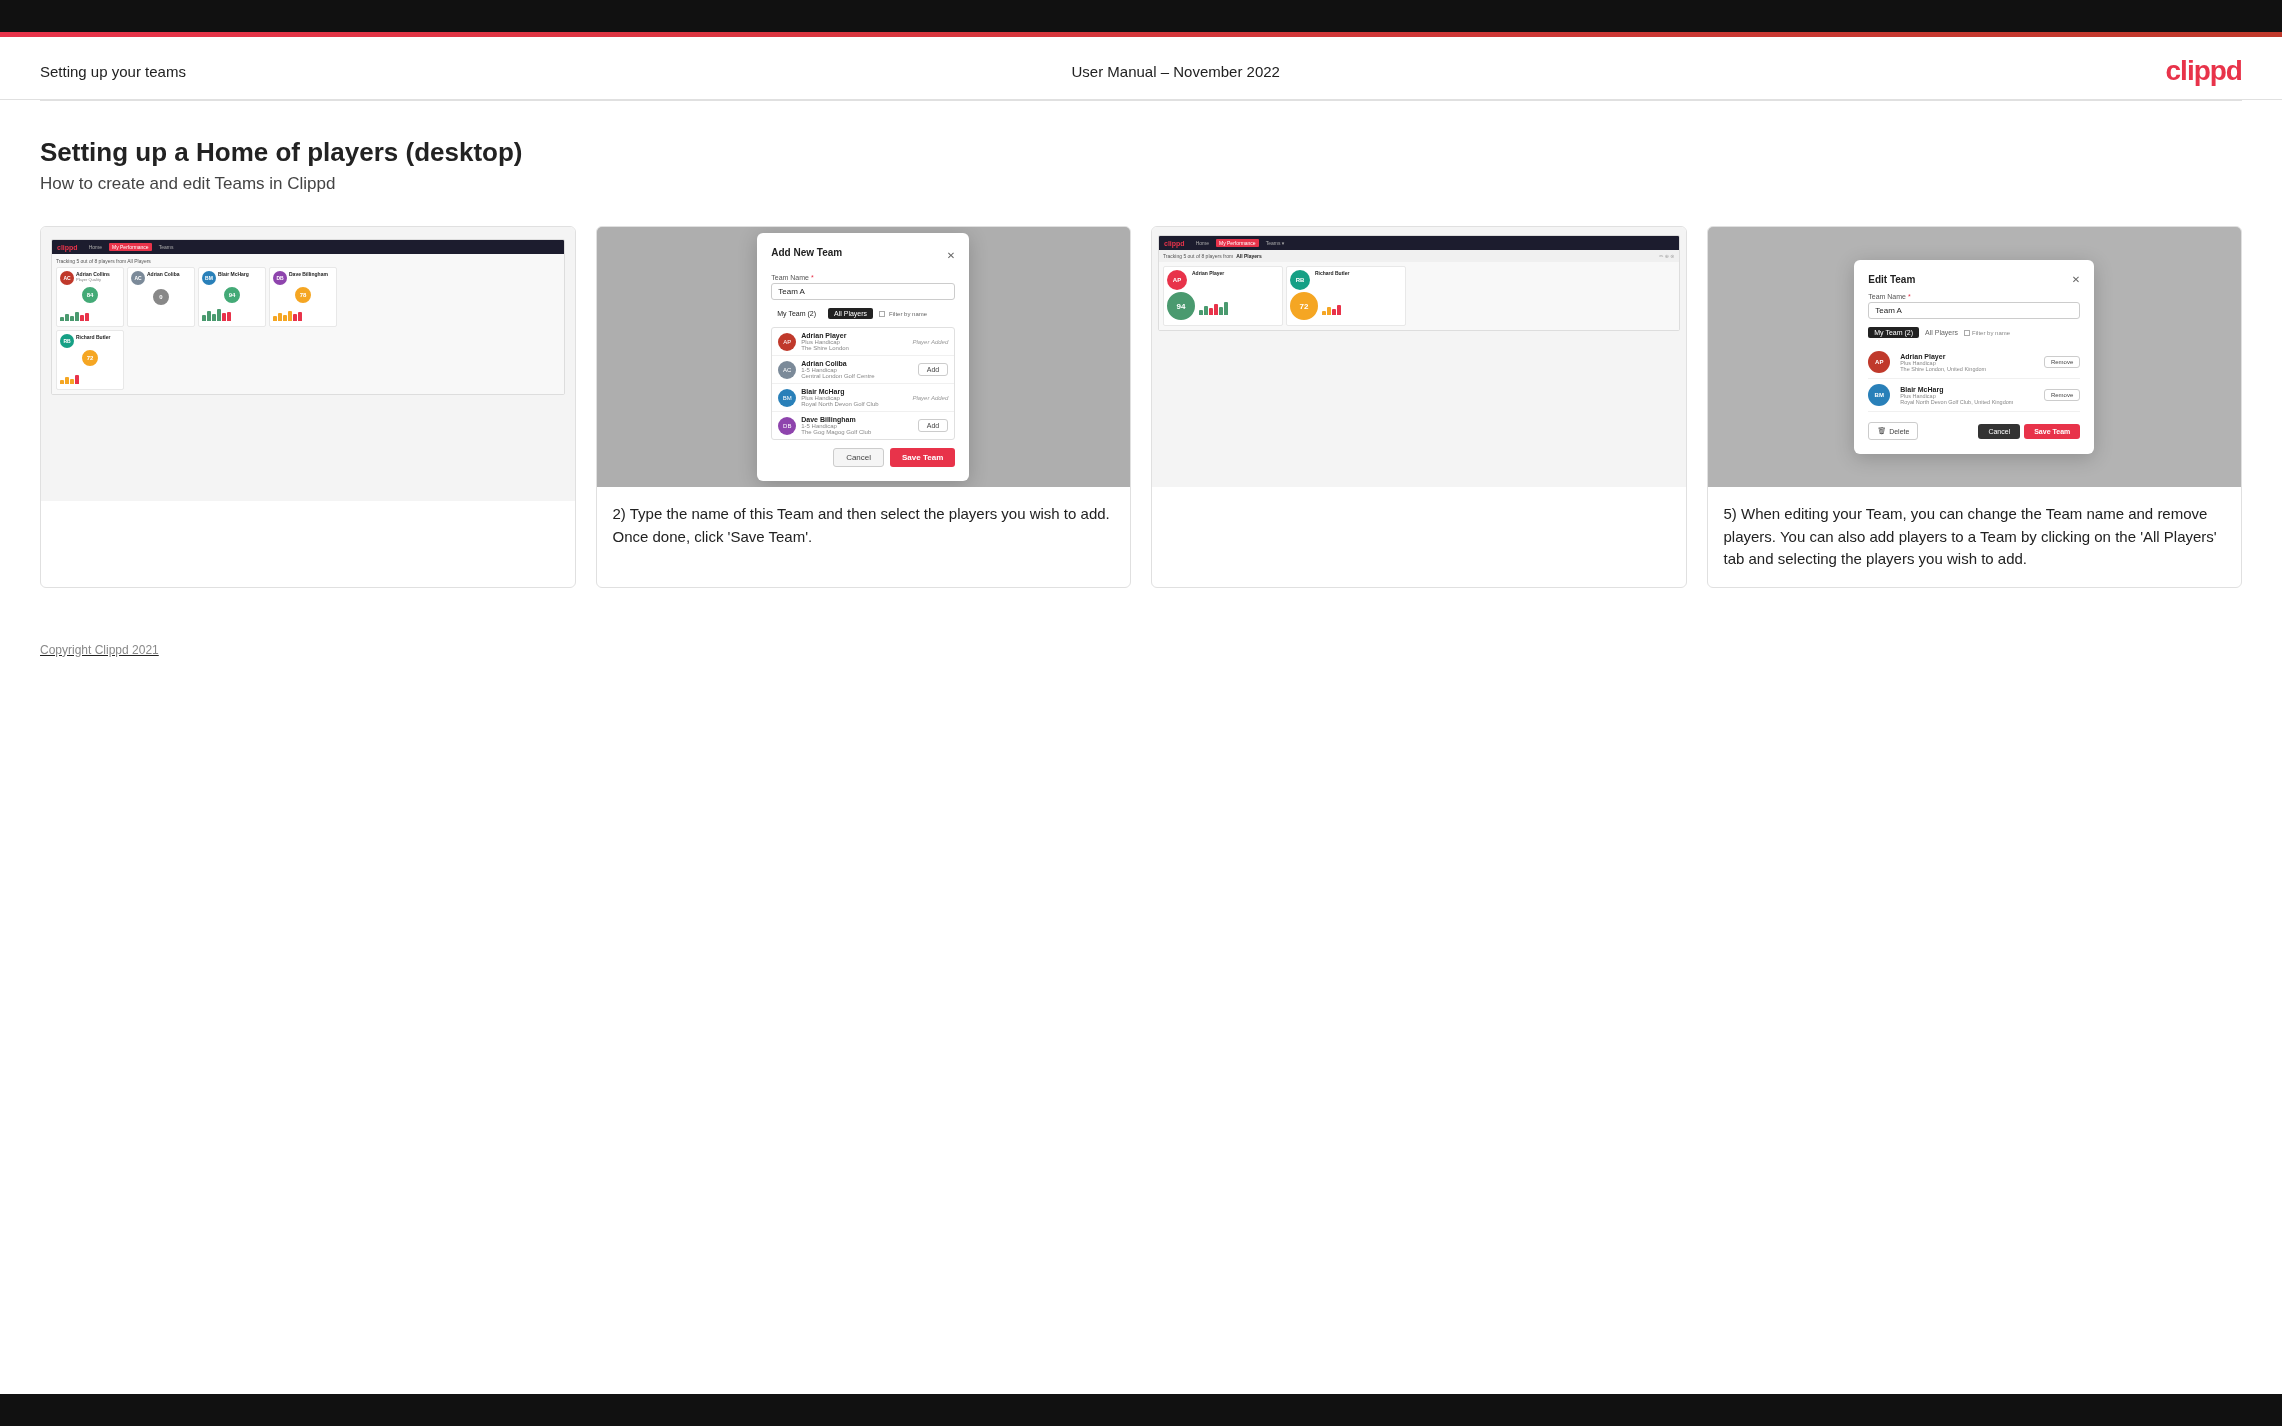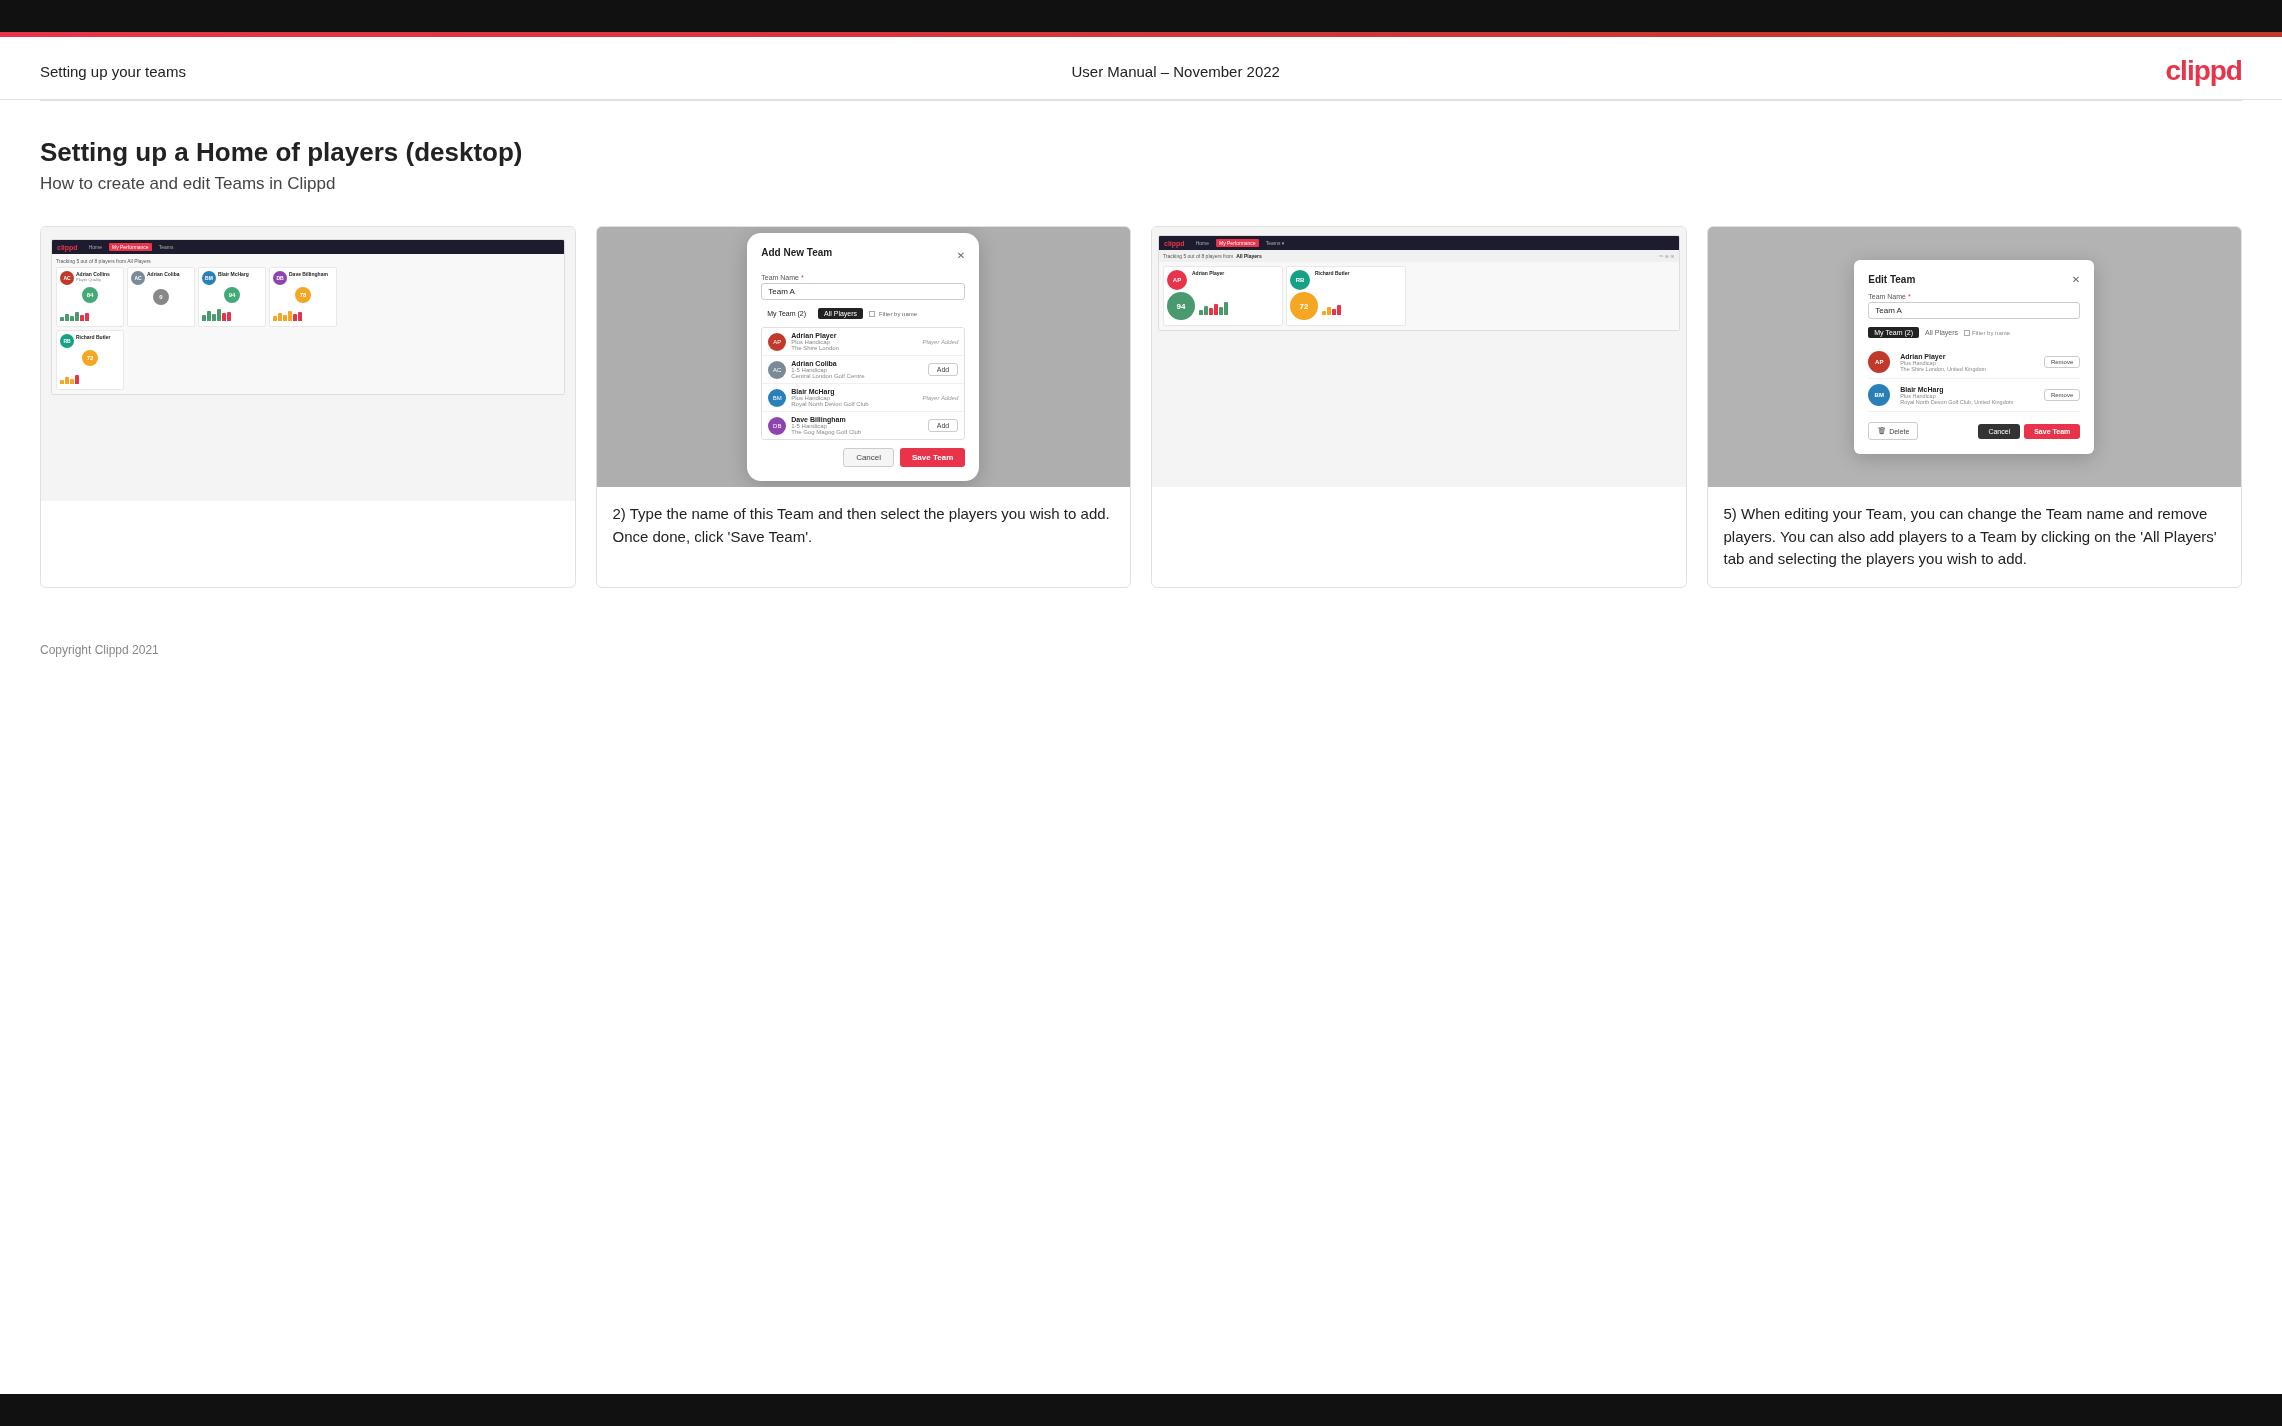--- a/index.html
+++ b/index.html
@@ -107,23 +107,23 @@
       flex-shrink: 0;
       display: flex;
       align-items: center;
       justify-content: center;
       font-size: 6px;
       color: #fff;
       font-weight: 700;
     }
     .modal-box {
       background: #fff;
-      border-radius: 14px;
+      border-radius: 6px;
       padding: 14px;
-      width: 232px;
+      width: 212px;
       box-shadow: 0 4px 20px rgba(0,0,0,0.2);
     }
     .modal-title {
       font-size: 10px;
       font-weight: 700;
       color: #222;
       margin-bottom: 8px;
     }
     .modal-label {
       font-size: 7px;
@@ -240,20 +240,21 @@
     }
     .card-description {
       font-size: 15px;
       color: #222;
       line-height: 1.5;
     }
 
     
     .page-footer {
       padding: 20px 40px 24px 40px;
+      text-decoration: underline;
     }
     .footer-copyright {
       font-size: 12px;
       color: #888;
     }
 
     
     .bottom-bar {
       background: #111;
       height: 32px;

